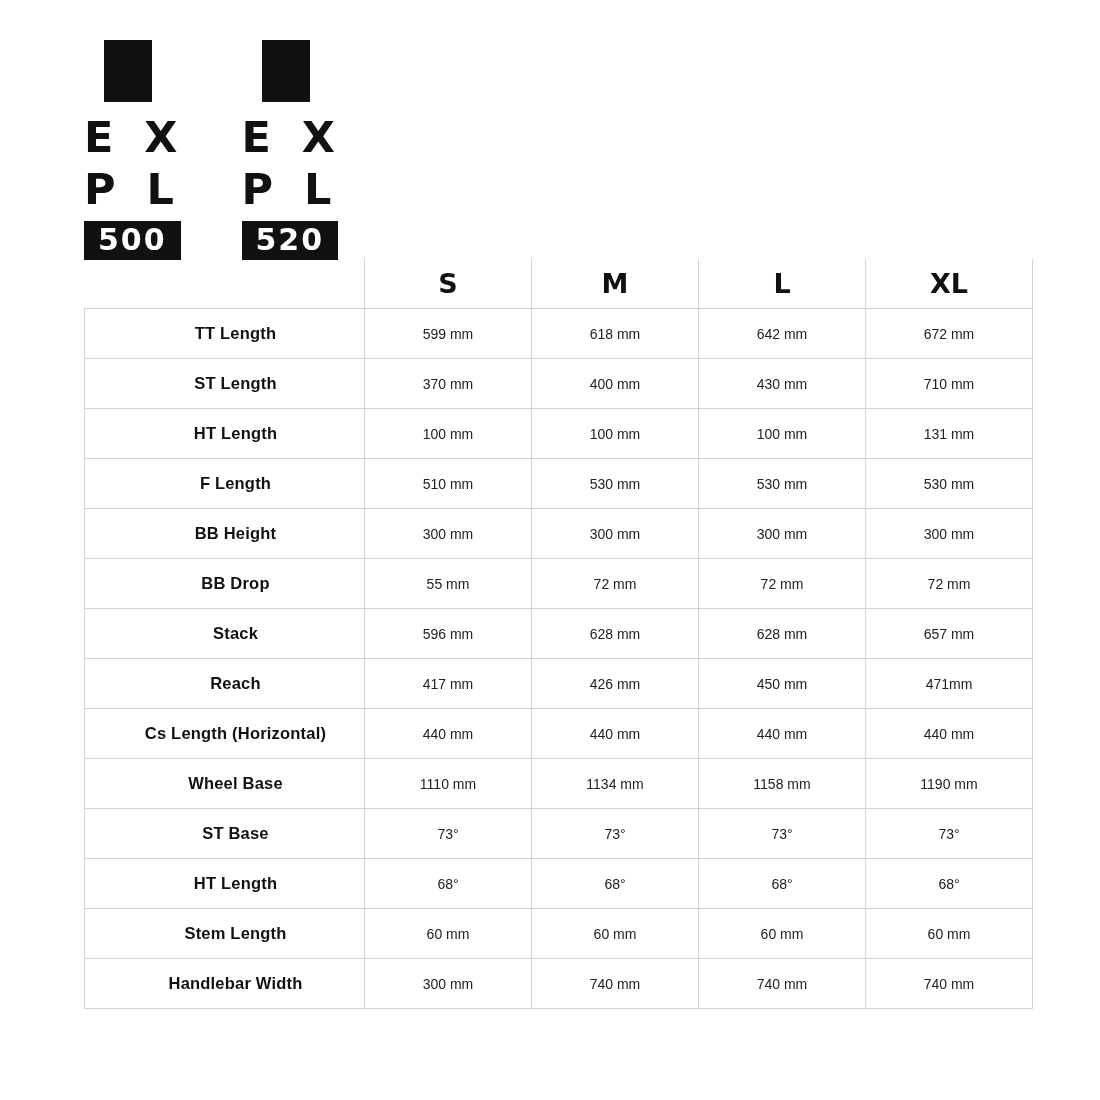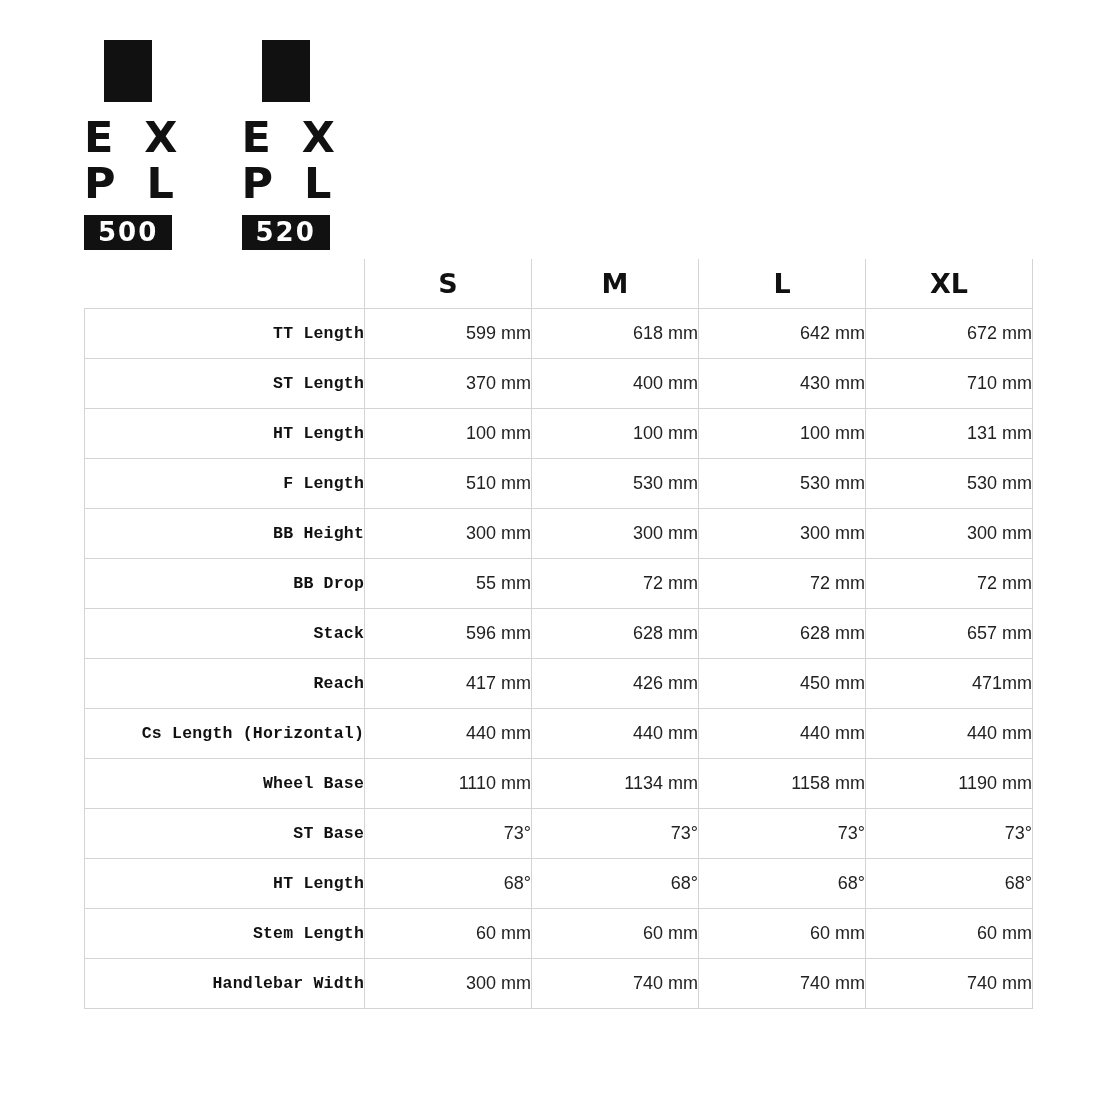--- a/index.html
+++ b/index.html
@@ -44,29 +44,29 @@
     font-family: "DejaVu Sans", sans-serif;
     font-weight: 700;
     font-size: 43px;
     line-height: 1.02;
     letter-spacing: 8px;
     color: #111111;
     margin-top: 14px;
     white-space: pre;
   }
   .logo-line2 {
-    margin-top: 2px;
+    margin-top: 8px;
   }
   .logo-badge {
     margin-top: 9px;
     background: #111111;
     color: #ffffff;
     font-family: "DejaVu Sans", sans-serif;
     font-weight: 700;
-    font-size: 26px;
+    font-size: 30px;
     letter-spacing: 2px;
     padding: 4px 14px 5px 14px;
     display: inline-block;
     line-height: 1;
     text-align: center;
   }
 
   
   .geo-table {
     position: absolute;
@@ -95,33 +95,33 @@
     font-weight: 700;
     color: #111111;
     text-align: center;
     border-top: none;
   }
   th.head-size.first-size {
     border-left: 1px solid #d4d4d4;
   }
 
   td.row-label {
-    font-family: Liberation Mono, monospace;
+    font-family: Liberation Sans, sans-serif;
     font-size: 16.5px;
     font-weight: 700;
     color: #111111;
     padding-left: 22px;
-    text-align: right;
+    text-align: center;
     letter-spacing: 0.2px;
   }
   td.cell-value {
     font-family: "Liberation Sans", sans-serif;
-    font-size: 18px;
+    font-size: 14px;
     color: #222222;
-    text-align: right;
+    text-align: center;
   }
 </style>
 </head>
 <body>
 
 <div class="page">
 
   <div class="logos">
     <div class="logo-block">
       <div class="logo-square"></div>

